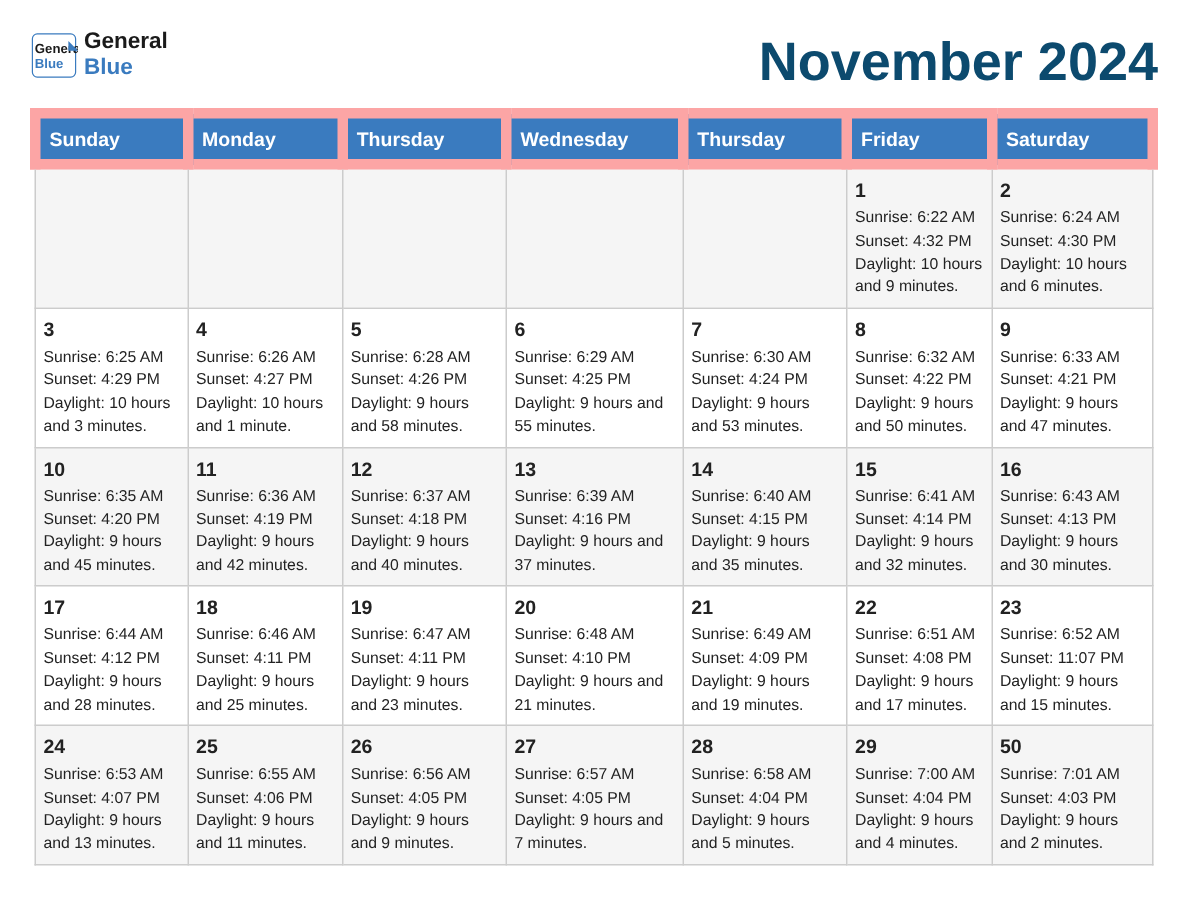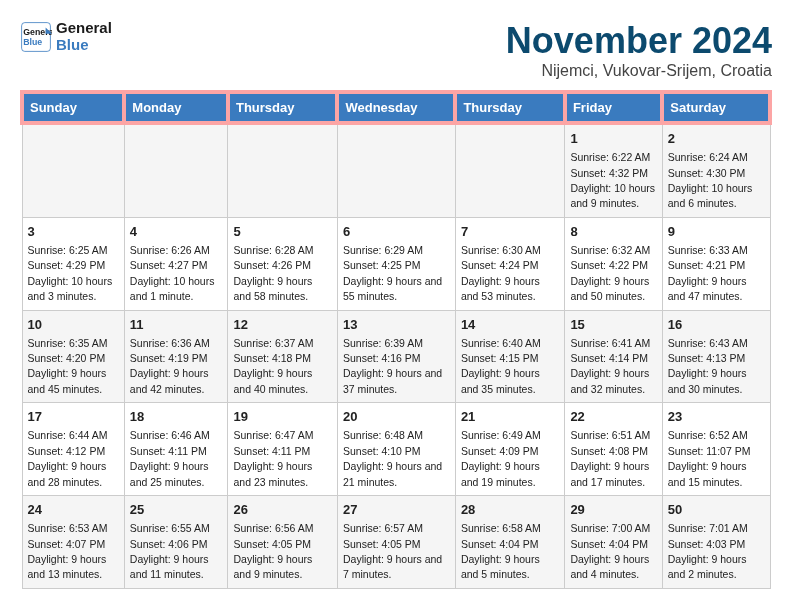--- a/index.html
+++ b/index.html
@@ -42,21 +42,21 @@
       border-collapse: collapse;
       font-size: 11px;
     }
     thead tr th {
       background-color: #3a7bbf;
       color: #fff;
       text-align: left;
       padding: 6px 6px;
       font-size: 13px;
       font-weight: bold;
-      border: 4px solid #fca5a5;
+      border: 7px solid #fca5a5;
       margin-left: 13px;
     }
     tbody tr td {
       vertical-align: top;
       padding: 5px 5px;
       border: 1px solid #ccc;
       min-height: 80px;
       color: #222;
       line-height: 1.4;
     }
@@ -91,21 +91,20 @@
       <text x="4" y="30" font-size="11" font-weight="bold" fill="#3a7bbf" font-family="Arial">Blue</text>
       <polygon points="32,8 40,16 32,16" fill="#3a7bbf"></polygon>
     </svg>
     <div style="display:flex;flex-direction:column;line-height:1.1;">
       <span style="font-size:15px;font-weight:bold;color:#1a1a1a;">General</span>
       <span style="font-size:15px;font-weight:bold;color:#3a7bbf;">Blue</span>
     </div>
   </div>
   <div class="title-block">
     <div class="main-title">November 2024</div>
-    <div class="subtitle">Nijemci, Vukovar-Srijem, Croatia</div>
   </div>
 </div>
 
 <table>
   <thead>
     <tr>
     <th>Sunday</th>
         <th>Monday</th>
         <th>Thursday</th>
         <th>Wednesday</th>

